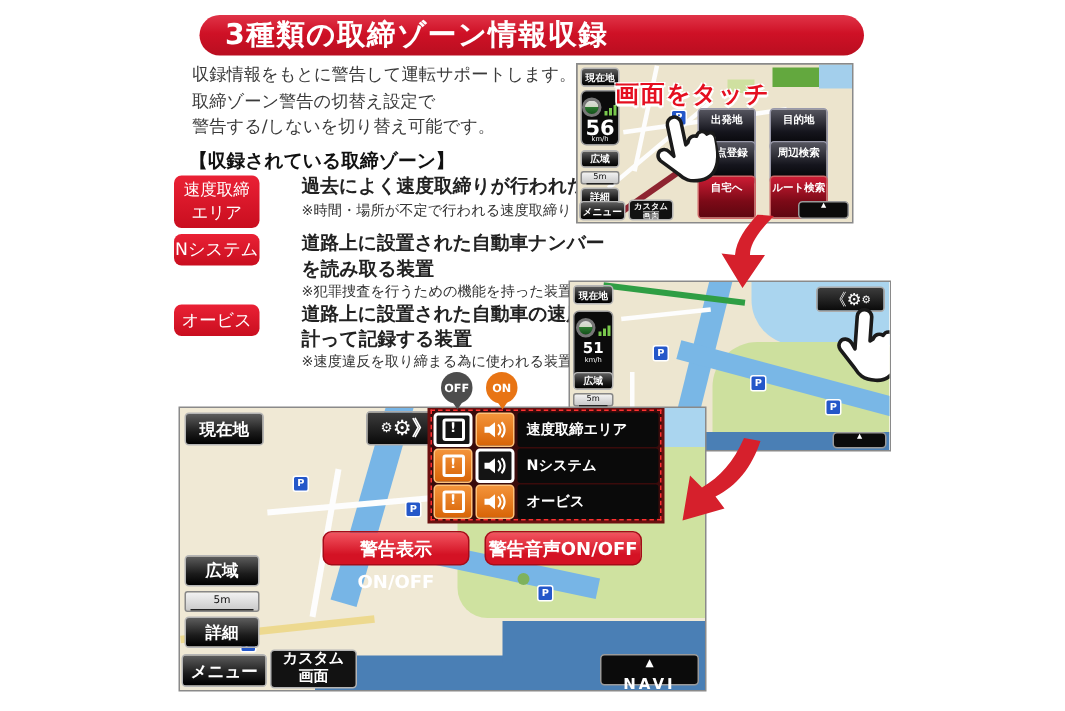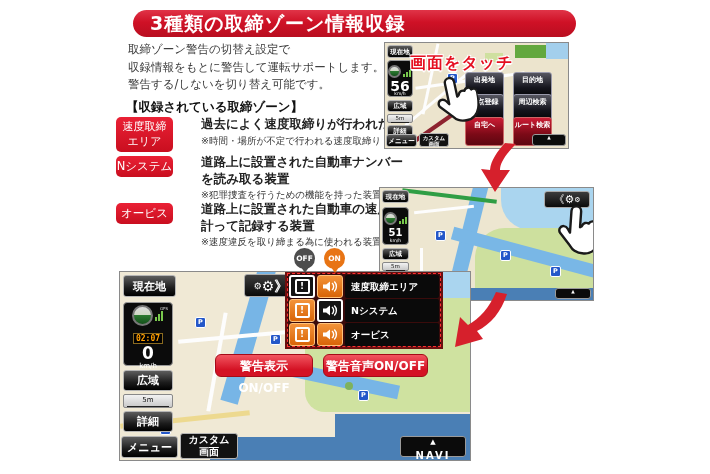--- a/index.html
+++ b/index.html
@@ -70,22 +70,22 @@
     border:1px solid #aaa;border-radius:3px;color:#fff;text-align:center;box-sizing:border-box;}
 </style>
 </head>
 <body>
 
 <div class="canvas">
 
   <div class="abs banner">3種類の取締ゾーン情報収録</div>
 
   <div class="abs intro">
+    <div>収録情報をもとに警告して運転サポートします。</div>
     <div>取締ゾーン警告の切替え設定で</div>
-    <div>収録情報をもとに警告して運転サポートします。</div>
     <div>警告する/しないを切り替え可能です。</div>
   </div>
 
   <div class="abs sec-head">【収録されている取締ゾーン】</div>
 
   <div class="abs zone-label" style="top:117px;height:33px;font-size:11px;line-height:15px;padding-top:2px;">
     <div>速度取締</div>
     <div>エリア</div>
   </div>
   <div class="abs zone-desc" style="top:116px;">
@@ -165,21 +165,21 @@
     <div class="abs" style="left:70px;top:58px;width:150px;height:13px;background:#79b7e6;transform:rotate(15deg);"></div>
     <div class="abs" style="left:34px;top:20px;width:60px;height:3px;background:#fdfdfd;transform:rotate(-6deg);"></div>
     <div class="abs" style="left:40px;top:60px;width:3px;height:45px;background:#fdfdfd;"></div>
     <div class="abs" style="left:22px;top:6px;width:95px;height:4px;background:#2f9e44;transform:rotate(7deg);"></div>
     <div class="abs" style="left:0;bottom:0;width:100%;height:12px;background:#4a7fb5;"></div>
     <div class="p-icon" style="left:120px;top:62px;">P</div>
     <div class="p-icon" style="left:55px;top:42px;">P</div>
     <div class="p-icon" style="left:170px;top:78px;">P</div>
 
     <div class="nbtn" style="left:2px;top:2px;width:27px;height:13px;font-size:6.5px;line-height:12px;">現在地</div>
-    <div class="gpsbox" style="left:2px;top:19px;width:27px;height:38px;">
+    <div class="gpsbox" style="left:2px;top:19px;width:27px;height:48px;">
       <span class="gps-circle" style="width:9px;height:9px;"></span><span class="gps-bars"><i style="height:3px;"></i><i style="height:5px;"></i><i style="height:7px;"></i></span>
       <div style="font-size:3.5px;color:#ff9e00;background:#1a1a1a;margin:0 2px;"></div>
       <div style="font-size:10px;font-weight:bold;line-height:10px;">51</div>
       <div style="font-size:4.5px;">km/h</div>
     </div>
     <div class="nbtn" style="left:2px;top:60px;width:27px;height:12px;font-size:6.5px;line-height:11px;">広域</div>
     <div class="scalebox" style="left:2px;top:74px;width:27px;height:9px;font-size:5.5px;line-height:7px;"><span>5m</span><i></i></div>
 
     <div class="settings-btn" style="right:3px;top:3px;width:46px;height:17px;font-size:11px;line-height:16px;">
       <span>《</span><span>⚙</span><span style="font-size:7px;vertical-align:top;">⚙</span>
@@ -210,27 +210,20 @@
     <div class="abs" style="left:0;top:145px;width:130px;height:5px;background:#edd98f;transform:rotate(-6deg);"></div>
     <div class="abs" style="left:250px;top:50px;width:8px;height:8px;border-radius:50%;background:#7fb25c;"></div>
     <div class="abs" style="left:300px;top:85px;width:8px;height:8px;border-radius:50%;background:#7fb25c;"></div>
     <div class="abs" style="left:225px;top:110px;width:8px;height:8px;border-radius:50%;background:#7fb25c;"></div>
     <div class="p-icon" style="left:75px;top:45px;">P</div>
     <div class="p-icon" style="left:150px;top:62px;">P</div>
     <div class="p-icon" style="left:238px;top:118px;">P</div>
     <div class="p-icon" style="left:40px;top:152px;">P</div>
 
     <div class="nbtn" style="left:3px;top:3px;width:53px;height:22px;font-size:11px;line-height:21px;">現在地</div>
-    <div class="gpsbox" style="left:3px;top:30px;width:50px;height:64px;padding-top:2px;">
-      <span class="gps-circle" style="width:17px;height:17px;"></span><span class="gps-bars"><i style="height:4px;"></i><i style="height:7px;"></i><i style="height:10px;"></i></span>
-      <div style="font-size:4px;color:#ddd;position:absolute;right:4px;top:3px;">GPS</div>
-      <div class="clockbox" style="font-size:8px;padding:0 2px;margin-top:1px;">02:07</div>
-      <div style="font-size:17px;font-weight:bold;line-height:17px;">0</div>
-      <div style="font-size:7px;">km/h</div>
-    </div>
     <div class="nbtn" style="left:3px;top:98px;width:50px;height:21px;font-size:11px;line-height:20px;">広域</div>
     <div class="scalebox" style="left:3px;top:122px;width:50px;height:14px;font-size:7px;line-height:11px;"><span>5m</span><i></i></div>
     <div class="nbtn" style="left:3px;top:139px;width:50px;height:21px;font-size:11px;line-height:20px;">詳細</div>
     <div class="nbtn" style="left:1px;top:164px;width:57px;height:22px;font-size:11px;line-height:21px;">メニュー</div>
     <div class="nbtn" style="left:60px;top:161px;width:58px;height:26px;font-size:10px;line-height:12px;background:#121212;">
       <div>カスタム</div>
       <div>画面</div>
     </div>
     <div class="navibar" style="left:280px;top:164px;width:66px;height:21px;padding-top:2px;">
       <span style="font-size:7px;display:block;">▲</span>

